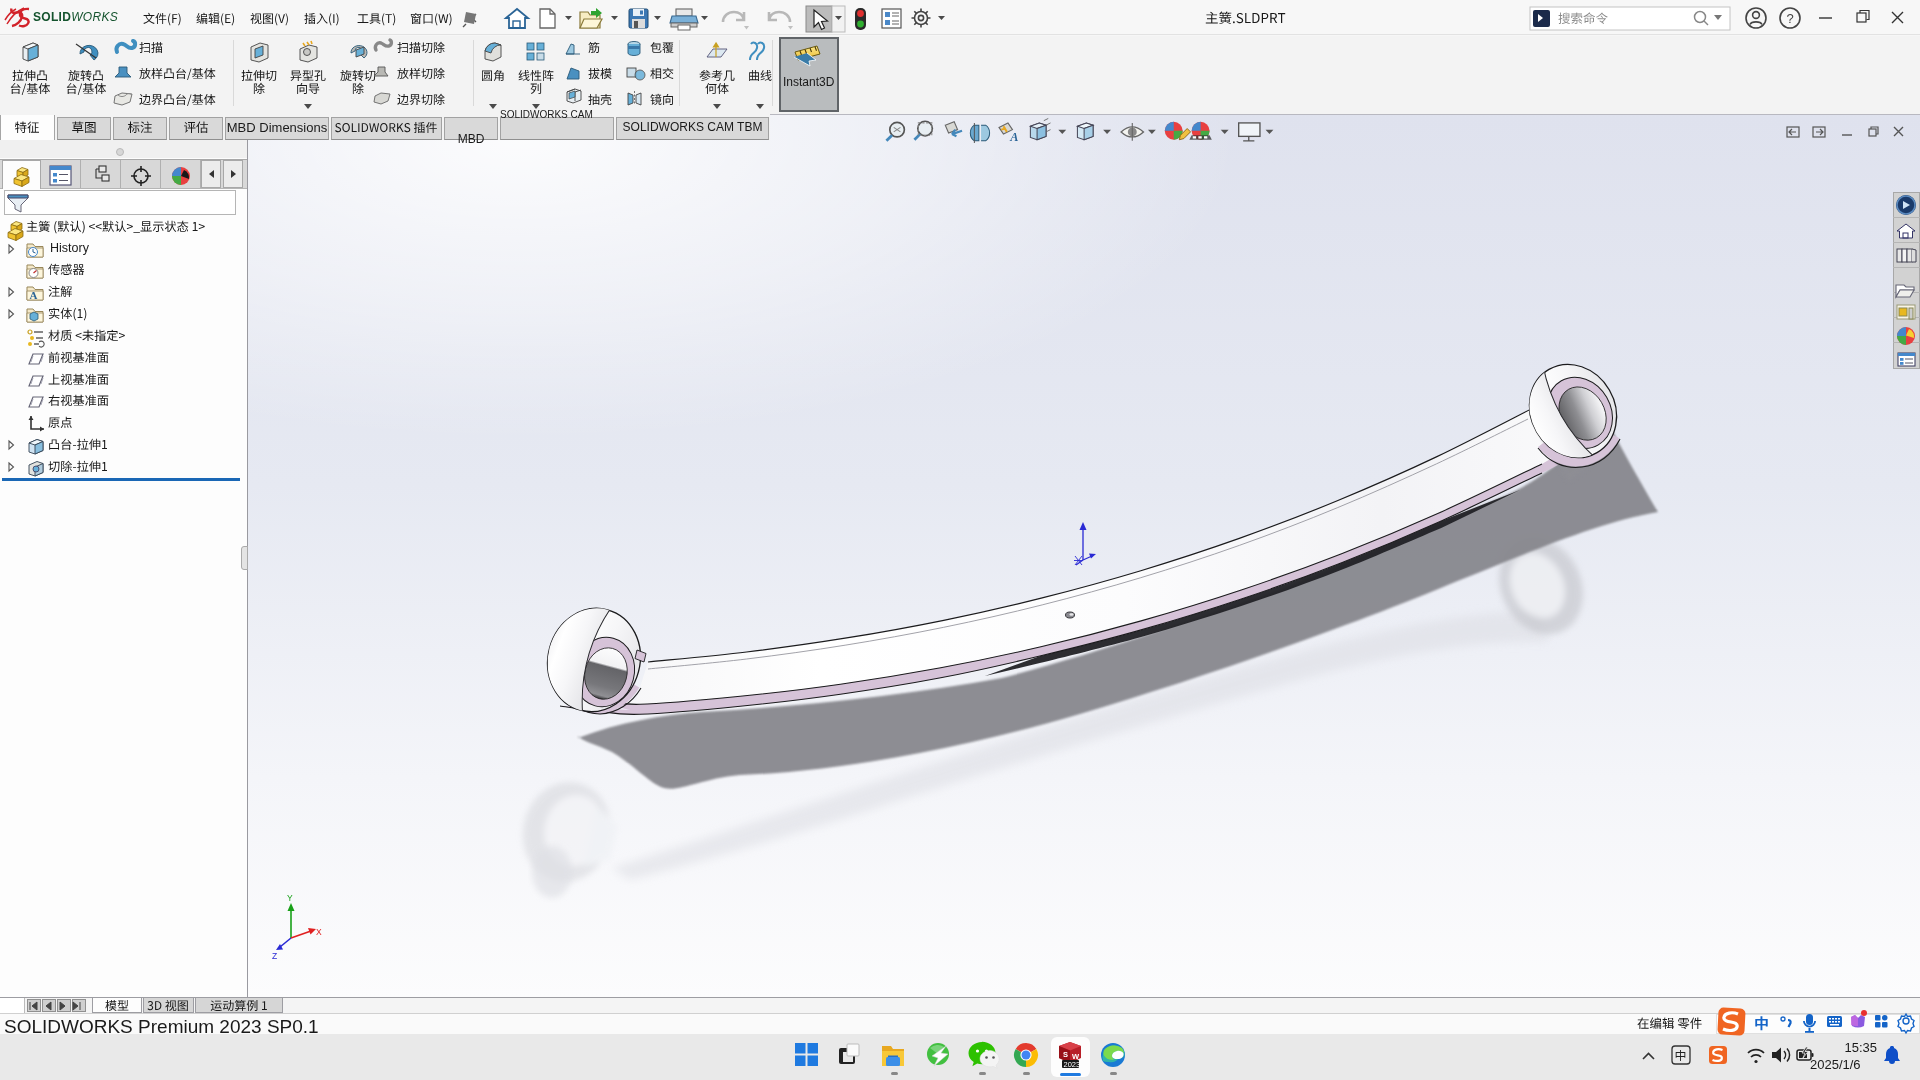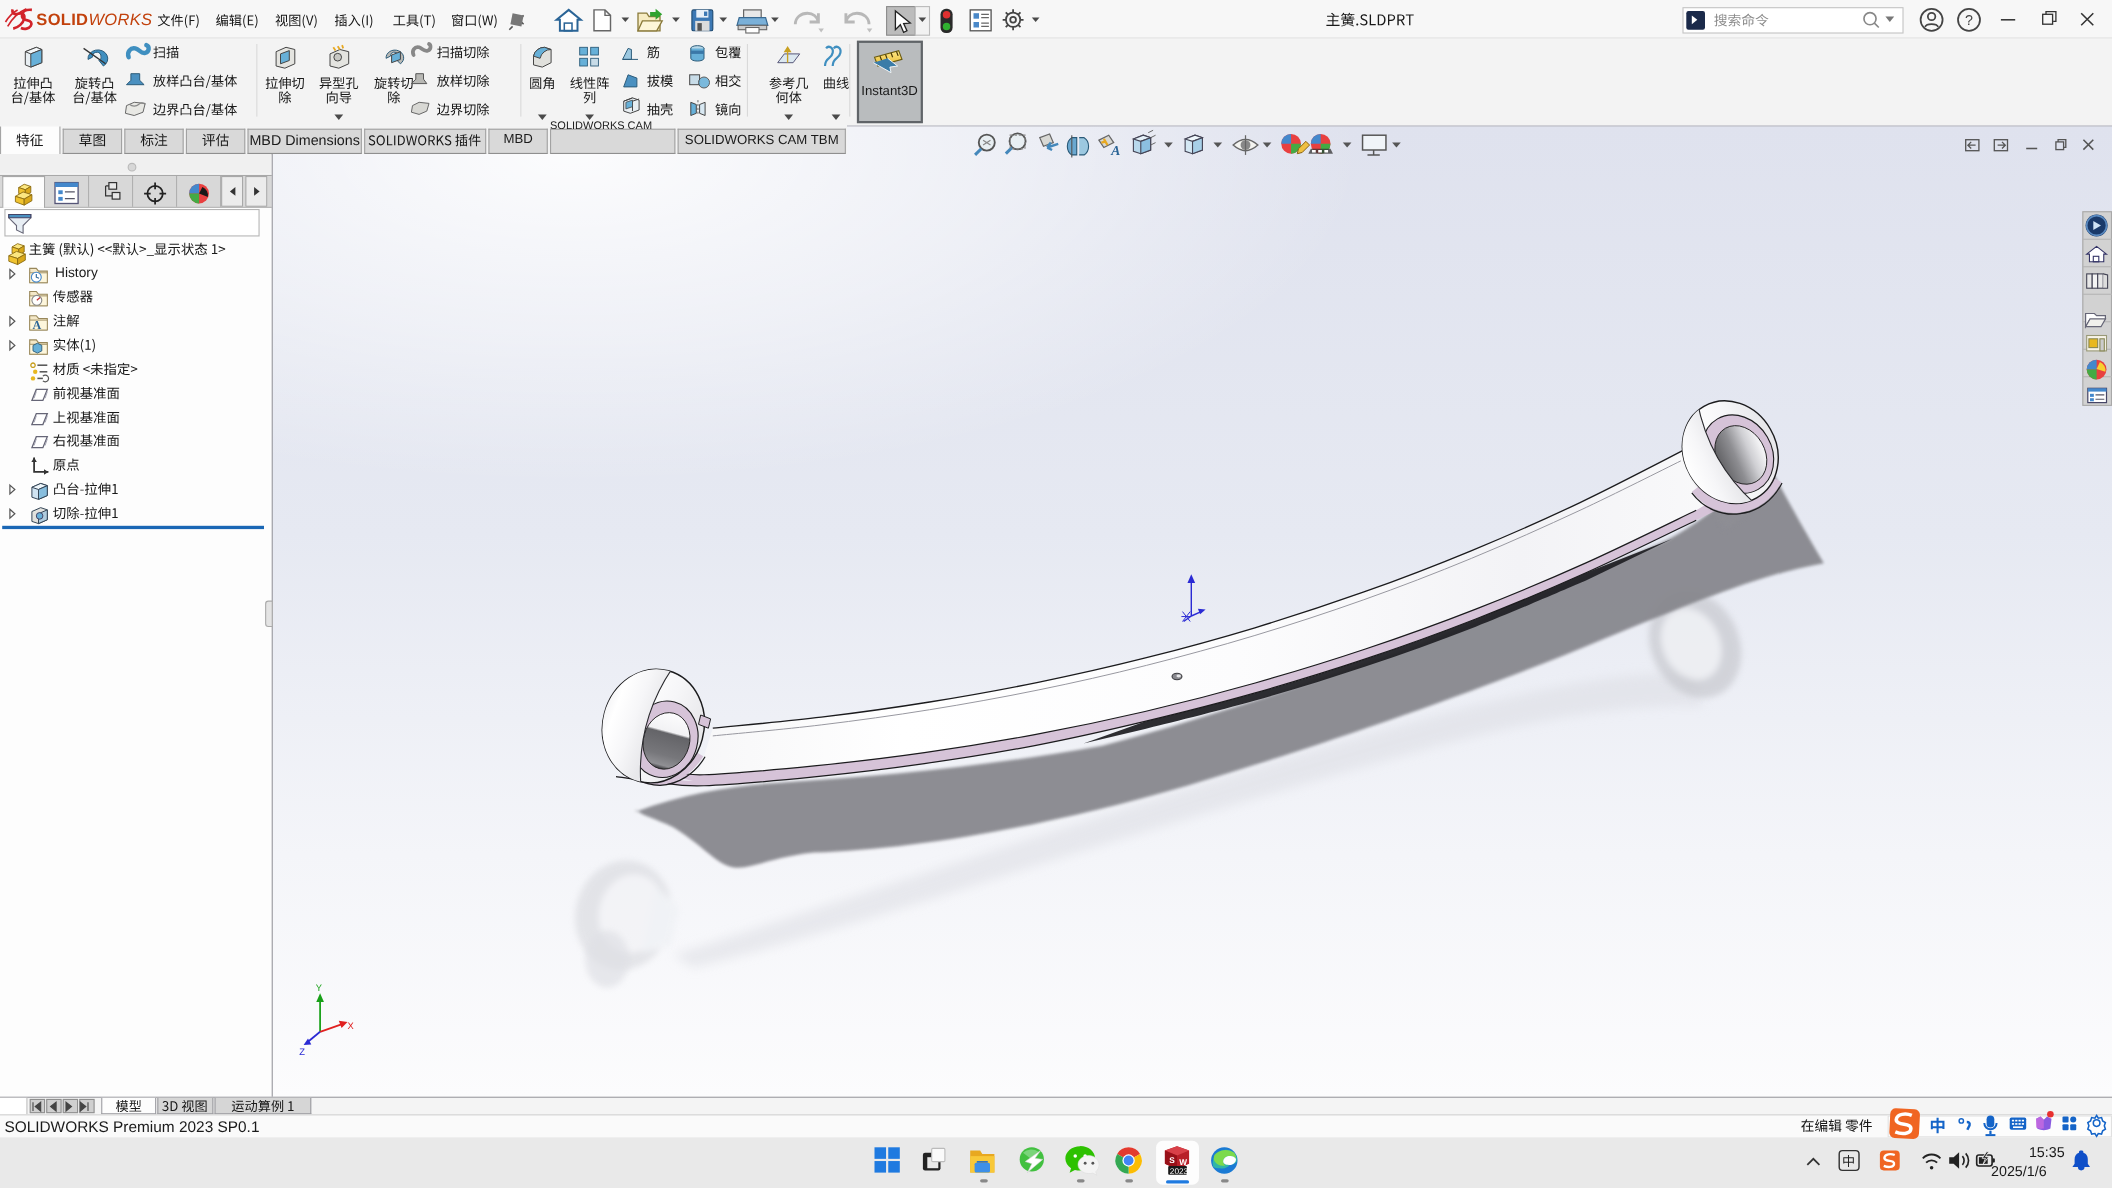--- a/index.html
+++ b/index.html
@@ -187,38 +187,38 @@
     <div class="abs" style="left:0;top:997px;width:1920px;height:16px;background:#f4f4f4;border-top:1px solid #9d9da2"></div>
     <div class="abs" style="left:0;top:998px;width:25px;height:15px;background:#fff;border-right:1px solid #bbb"></div>
     <div class="abs" style="left:27px;top:999px;width:14px;height:13px;background:#cfcfcf;border:1px solid #909090"></div>
     <div class="abs" style="left:42px;top:999px;width:14px;height:13px;background:#cfcfcf;border:1px solid #909090"></div>
     <div class="abs" style="left:57px;top:999px;width:14px;height:13px;background:#cfcfcf;border:1px solid #909090"></div>
     <div class="abs" style="left:72px;top:999px;width:14px;height:13px;background:#cfcfcf;border:1px solid #909090"></div>
     <div class="abs" style="left:92px;top:998px;width:50px;height:15px;background:#fdfdfd;border:1px solid #9d9da2;border-top:none"></div>
     <div class="abs" style="left:143px;top:998px;width:51px;height:15px;background:#d6d6d6;border:1px solid #9d9da2;border-top:none"></div>
     <div class="abs" style="left:195px;top:998px;width:88px;height:15px;background:#d6d6d6;border:1px solid #9d9da2;border-top:none"></div>
     <div class="abs" style="left:0;top:1013px;width:1920px;height:21px;background:#fafafa;border-top:1px solid #d0d0d0"></div>
-    <div class="abs" style="left:4px;top:1016px;font-size:14px;color:#1a1a1a">SOLIDWORKS Premium 2023 SP0.1</div>
+    <div class="abs" style="left:4px;top:1016px;font-size:19px;color:#1a1a1a">SOLIDWORKS Premium 2023 SP0.1</div>
     <div class="abs" style="left:1716px;top:1014px;width:204px;height:20px;background:#fdfdfd;border:1px solid #e0e0e0"></div>
     <div class="abs" style="left:0;top:1034px;width:1920px;height:46px;background:#e9e9e9"></div>
     <div class="abs" style="left:1051px;top:1037px;width:39px;height:40px;background:#fdfdfd;border-radius:6px"></div>
     <div class="abs" style="left:1060px;top:1073px;width:21px;height:3px;background:#1f7ae0;border-radius:2px"></div>
     <div class="abs" style="left:891px;top:1072px;width:7px;height:3px;background:#888;border-radius:2px"></div>
     <div class="abs" style="left:979px;top:1072px;width:7px;height:3px;background:#888;border-radius:2px"></div>
     <div class="abs" style="left:1023px;top:1072px;width:7px;height:3px;background:#888;border-radius:2px"></div>
     <div class="abs" style="left:1110px;top:1072px;width:7px;height:3px;background:#888;border-radius:2px"></div>
     <div class="abs" style="left:1835px;top:1040px;width:42px;text-align:right;font-size:13px;color:#1a1a1a;line-height:15px">15:35</div>
     <div class="abs" style="left:1810px;top:1057px;width:67px;text-align:left;font-size:13px;color:#1a1a1a;line-height:15px">2025/1/6</div>
     <div class="abs" style="left:225px;top:120px;width:104px;text-align:center;font-size:13px;color:#1a1a1a;white-space:nowrap">MBD Dimensions</div>
-    <div class="abs" style="left:444px;top:119px;width:54px;text-align:center;font-size:12px;color:#1a1a1a;white-space:nowrap">MBD</div>
+    <div class="abs" style="left:444px;top:132px;width:54px;text-align:center;font-size:12px;color:#1a1a1a;white-space:nowrap">MBD</div>
     <div class="abs" style="left:500px;top:109px;width:114px;text-align:left;font-size:10px;color:#1a1a1a;white-space:nowrap">SOLIDWORKS CAM</div>
     <div class="abs" style="left:616px;top:120px;width:153px;text-align:center;font-size:12px;color:#1a1a1a;white-space:nowrap">SOLIDWORKS CAM TBM</div>
     <div class="abs" style="left:783px;top:75px;width:52px;text-align:left;font-size:12px;color:#1a1a1a">Instant3D</div>
     <div class="abs" style="left:50px;top:241px;font-size:12.5px;color:#1a1a1a">History</div>
-    <div class="abs" style="left:33px;top:10px;font-size:15px;font-weight:bold;color:#c2410c;letter-spacing:0.3px">SOLID<span style="font-weight:normal;font-style:italic">WORKS</span></div>
+    <div class="abs" style="left:33px;top:10px;font-size:12px;font-weight:bold;color:#14532d;letter-spacing:0.3px">SOLID<span style="font-weight:normal;font-style:italic">WORKS</span></div>
     <svg class="abs" style="left:0;top:0" width="1920" height="1080" viewBox="0 0 1920 1080">
       <defs>
 <linearGradient id="blu" x1="0" y1="0" x2="0" y2="1">
           <stop offset="0" stop-color="#9fc6e8"></stop>
           <stop offset="1" stop-color="#3a7cb8"></stop>
         </linearGradient>
 <linearGradient id="blu2" x1="0" y1="0" x2="1" y2="1">
           <stop offset="0" stop-color="#cfe3f5"></stop>
           <stop offset="1" stop-color="#5b93c4"></stop>
         </linearGradient>

